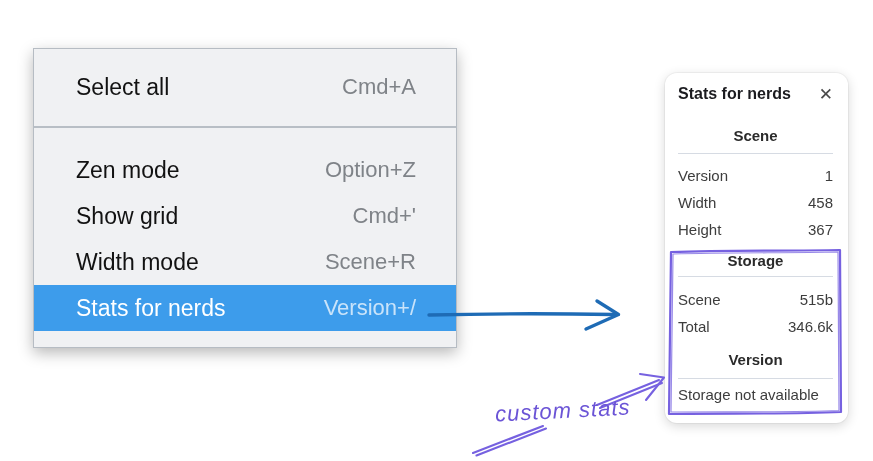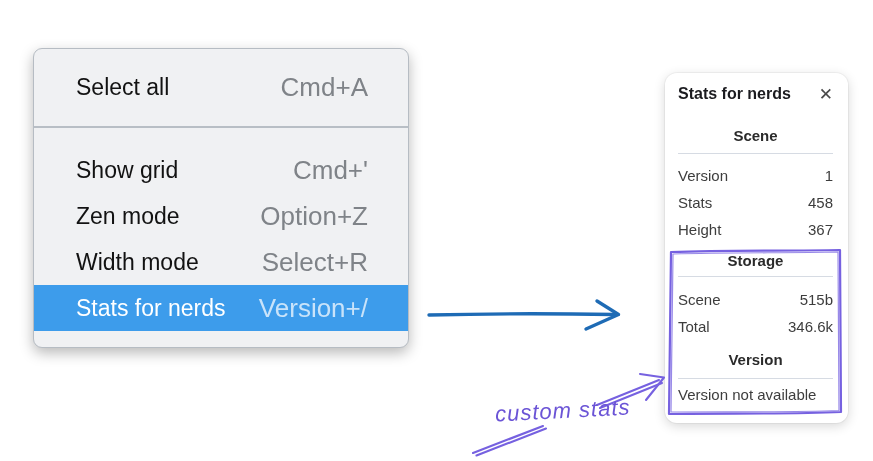--- a/index.html
+++ b/index.html
@@ -4,37 +4,37 @@
 <style>
   html,body{margin:0;padding:0;}
   body{
     width:873px;height:461px;position:relative;overflow:hidden;
     background:#ffffff;
     font-family:"Liberation Sans", sans-serif;
   }
 
   
   .menu{
-    position:absolute;left:33px;top:48px;width:376px;height:300px;
+    position:absolute;left:33px;top:48px;width:424px;height:300px;
     background:#f0f1f3;
     border:1.5px solid #b6bcc3;
-    border-radius:9px;
+    border-radius:0;
     box-shadow:0 5px 14px rgba(0,0,0,0.28);
     box-sizing:border-box;
     overflow:hidden;
   }
   .menu-sec1{padding:15px 0 16px 0;}
   .menu-sec2{padding:19px 0 10px 0;}
   .menu-divider{height:2px;background:#b8bec5;}
   .menu-row{
     height:46px;display:flex;align-items:center;justify-content:space-between;
     padding:0 40px 0 42px;
   }
   .menu-label{font-size:23px;color:#121212;white-space:nowrap;}
-  .menu-shortcut{font-size:26px;color:#7f8388;white-space:nowrap;}
+  .menu-shortcut{font-size:22px;color:#7f8388;white-space:nowrap;}
   .menu-row.highlight{background:#3d9ceb;}
   .menu-row.highlight .menu-label{color:#ffffff;}
   .menu-row.highlight .menu-shortcut{color:rgba(255,255,255,0.72);}
 
   
   .panel{
     position:absolute;left:665px;top:73px;width:183px;height:350px;
     background:#ffffff;border-radius:12px;
     box-shadow:0 3px 12px rgba(0,0,0,0.16), 0 0 0 1px rgba(0,0,0,0.04);
     box-sizing:border-box;
@@ -70,30 +70,30 @@
 <div class="menu">
   <div class="menu-sec1">
     <div class="menu-row">
       <span class="menu-label">Select all</span>
       <span class="menu-shortcut">Cmd+A</span>
     </div>
   </div>
   <div class="menu-divider"></div>
   <div class="menu-sec2">
     <div class="menu-row">
+      <span class="menu-label">Zen mode</span>
+      <span class="menu-shortcut">Option+Z</span>
+    </div>
+    <div class="menu-row">
       <span class="menu-label">Show grid</span>
       <span class="menu-shortcut">Cmd+'</span>
     </div>
     <div class="menu-row">
-      <span class="menu-label">Zen mode</span>
-      <span class="menu-shortcut">Option+Z</span>
-    </div>
-    <div class="menu-row">
       <span class="menu-label">Width mode</span>
-      <span class="menu-shortcut">Select+R</span>
+      <span class="menu-shortcut">Scene+R</span>
     </div>
     <div class="menu-row highlight">
       <span class="menu-label">Stats for nerds</span>
       <span class="menu-shortcut">Version+/</span>
     </div>
   </div>
 </div>
 
 <div class="panel">
   <div class="panel-title-row">
@@ -101,42 +101,42 @@
     <button class="panel-close">✕</button>
   </div>
 
   <div class="sec-header">Scene</div>
   <hr class="sec-divider">
   <div class="stat-row">
     <span class="stat-label">Version</span>
     <span class="stat-value">1</span>
   </div>
   <div class="stat-row">
-    <span class="stat-label">Stats</span>
+    <span class="stat-label">Width</span>
     <span class="stat-value">458</span>
   </div>
   <div class="stat-row">
     <span class="stat-label">Height</span>
     <span class="stat-value">367</span>
   </div>
 
   <div class="sec-header hdr-storage">Storage</div>
   <hr class="sec-divider div-storage">
   <div class="stat-row">
     <span class="stat-label">Scene</span>
     <span class="stat-value">515b</span>
   </div>
   <div class="stat-row">
     <span class="stat-label">Total</span>
     <span class="stat-value">346.6k</span>
   </div>
 
   <div class="sec-header hdr-version">Version</div>
   <hr class="sec-divider div-version">
-  <div class="panel-note">Version not available</div>
+  <div class="panel-note">Storage not available</div>
 </div>
 
 <svg class="overlay" viewBox="0 0 873 461" xmlns="http://www.w3.org/2000/svg">
 
   <g stroke="#1e6bb5" stroke-width="3.4" fill="none" stroke-linecap="round" stroke-linejoin="round">
     <path d="M 429 315 C 490 313.5, 555 313.5, 614 314.5"></path>
     <path d="M 597 301 L 618.5 314.5 L 586 329"></path>
   </g>
 
   <g stroke="#7661e0" fill="none" stroke-linecap="round" stroke-linejoin="round">

